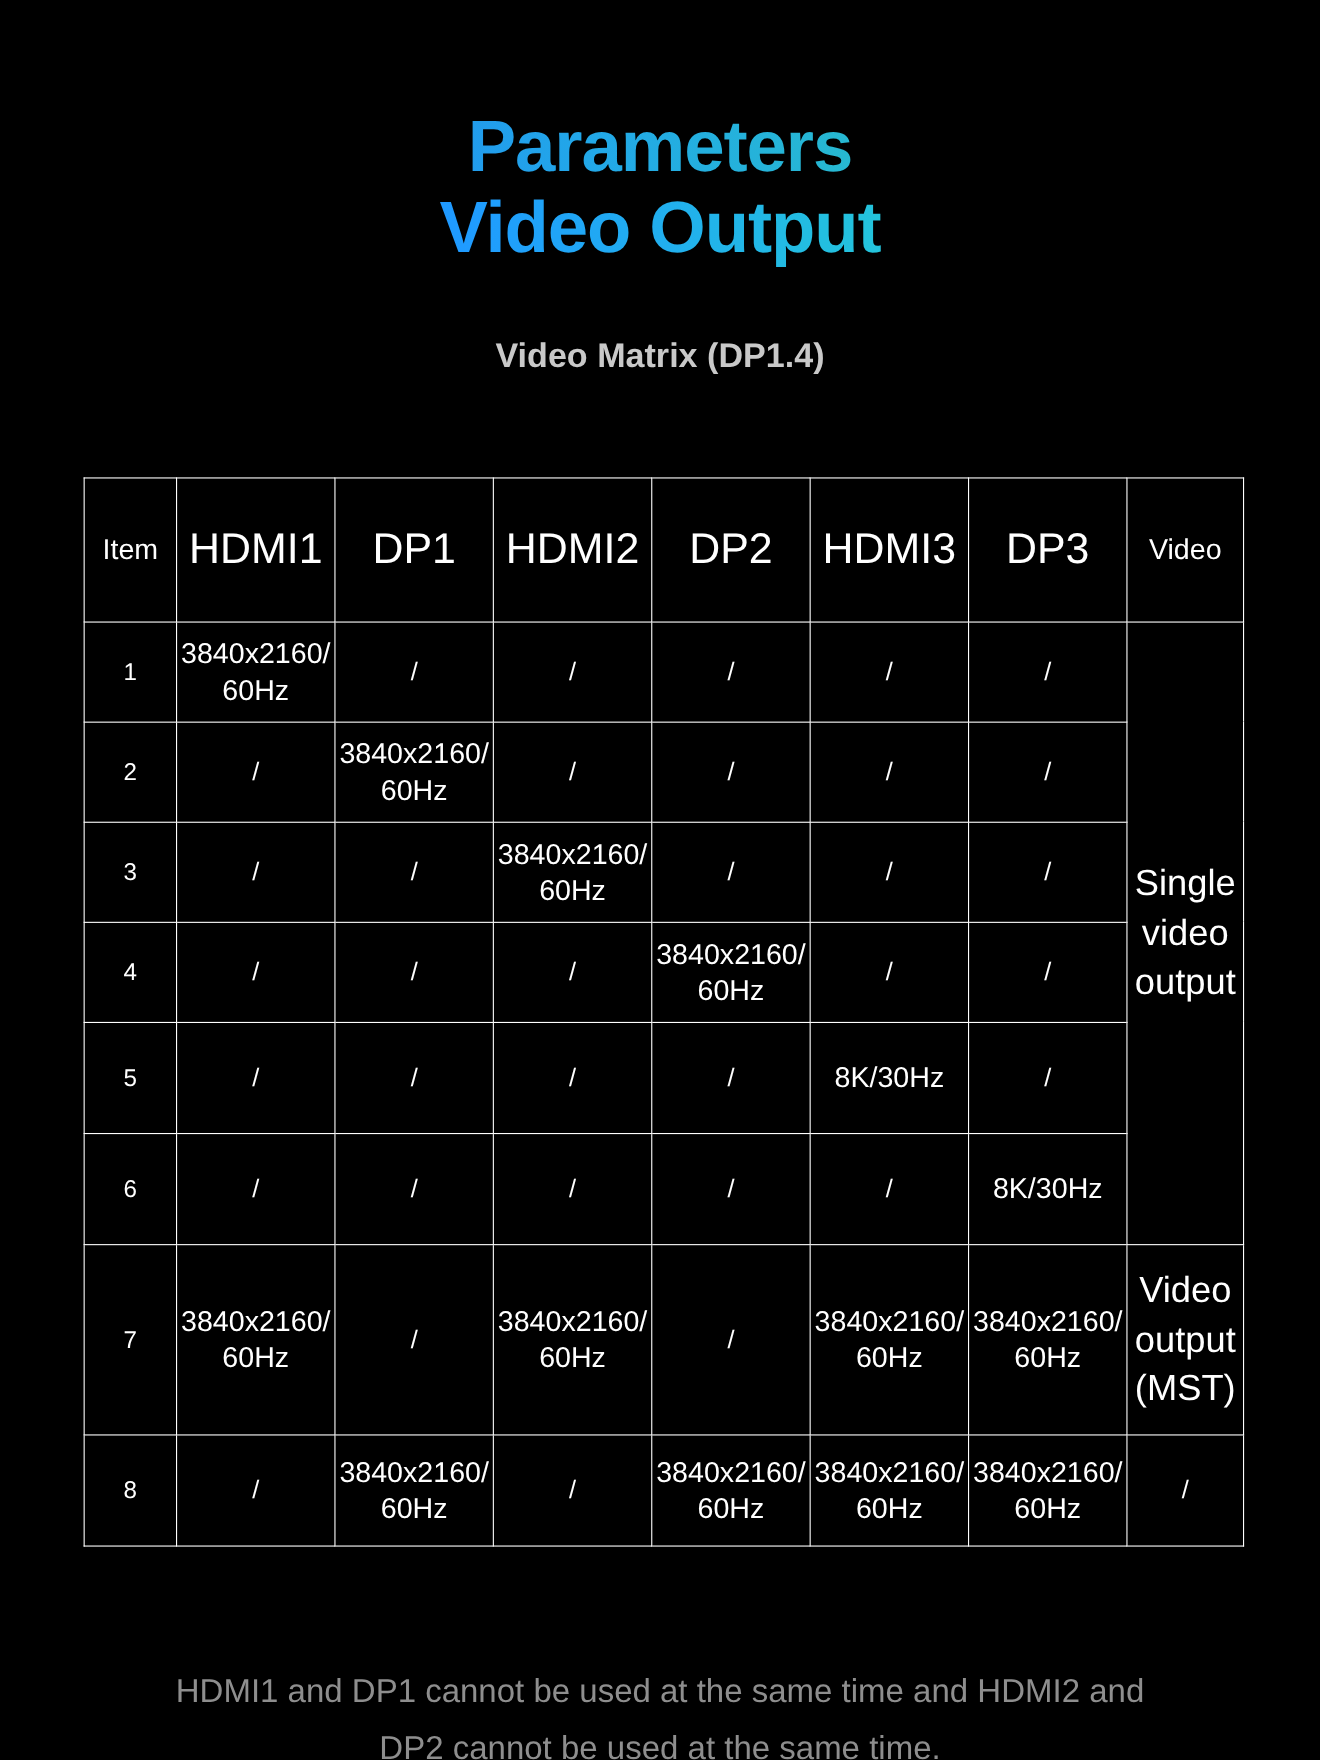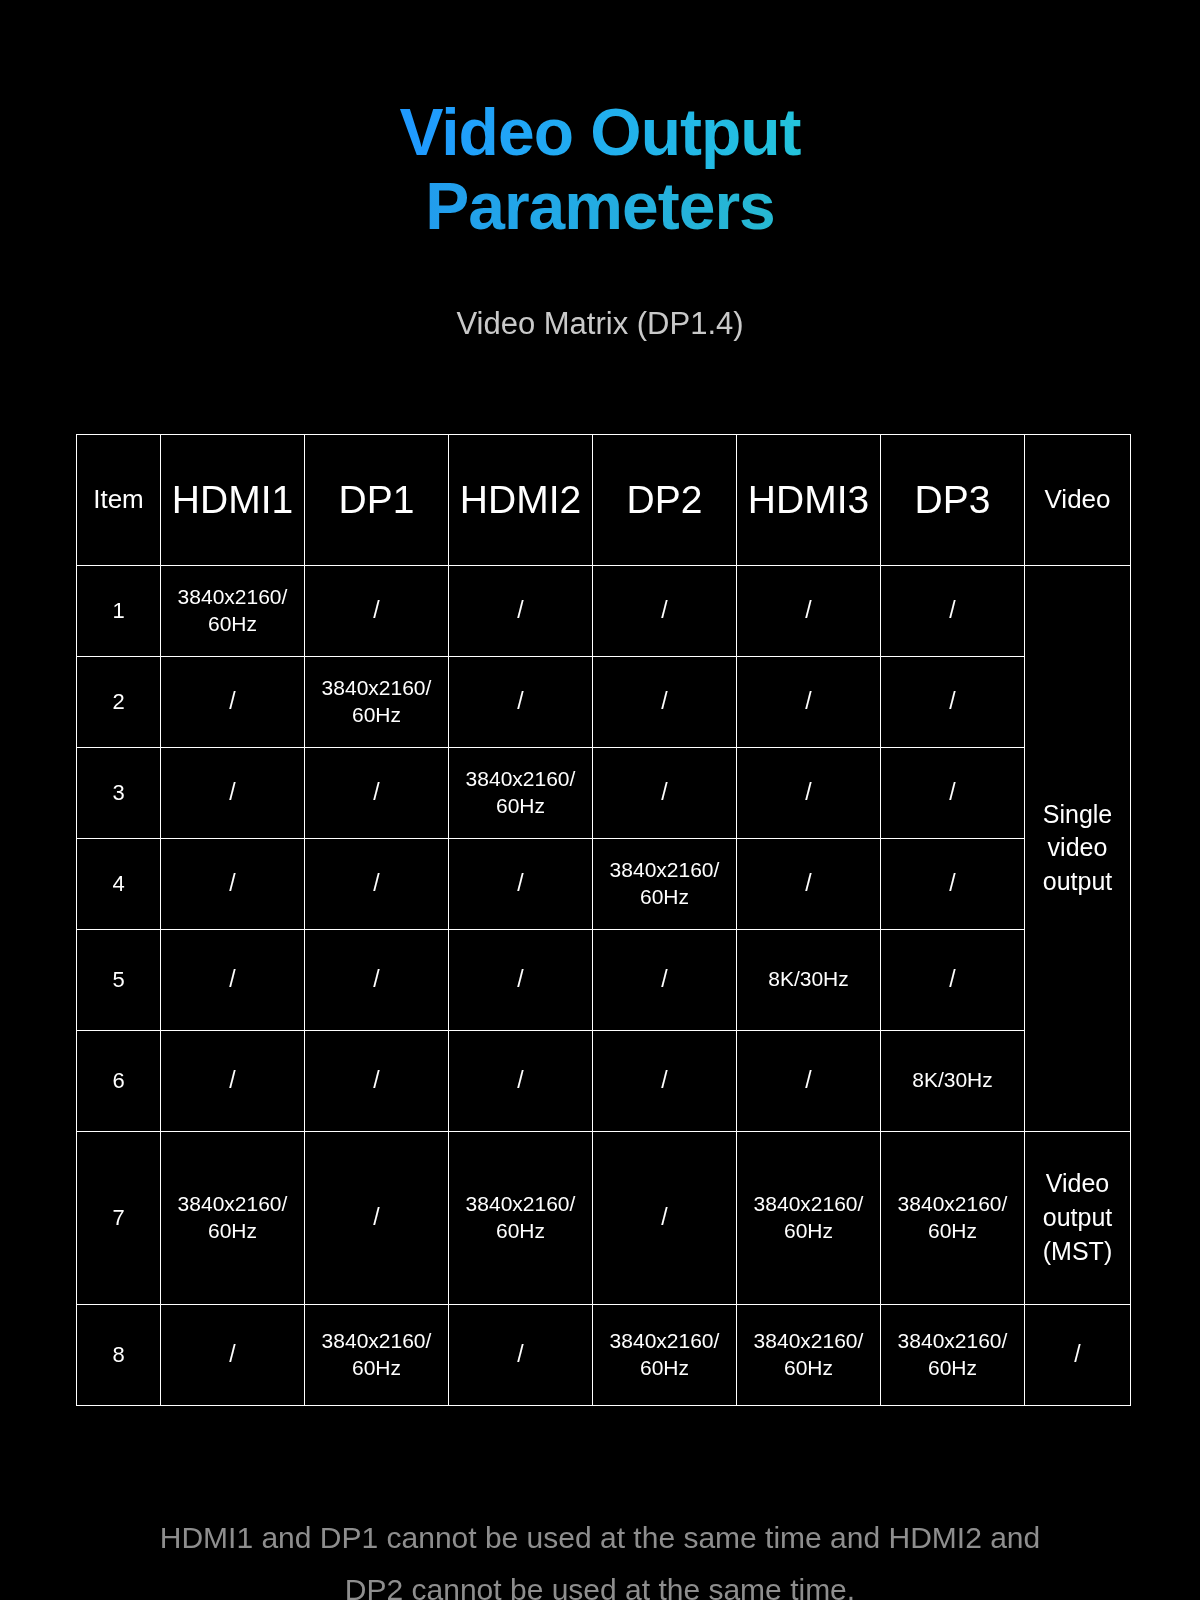--- a/index.html
+++ b/index.html
@@ -45,21 +45,21 @@
     -webkit-background-clip: text;
     background-clip: text;
     color: transparent;
   }
 
   .subtitle {
     text-align: center;
     font-size: 31px;
     color: #c9c9c9;
     margin-top: 62px;
-    font-weight: 400;
+    font-weight: 700;
   }
 
   .table-wrap {
     margin: 92px auto 0 auto;
     width: 1048px;
   }
 
   table.matrix {
     width: 100%;
     border-collapse: collapse;
@@ -75,32 +75,32 @@
   }
   table.matrix thead th {
     height: 118px;
     font-size: 39px;
   }
   table.matrix thead th.item-col,
   table.matrix thead th.remark-col {
     font-size: 26px;
   }
   table.matrix tbody td {
-    font-size: 21px;
+    font-size: 26px;
     line-height: 1.28;
     height: 78px;
   }
   table.matrix tbody td.idx {
     font-size: 22px;
   }
   table.matrix tbody td.slash {
     font-size: 23px;
   }
   table.matrix tbody td.remark {
-    font-size: 25px;
+    font-size: 33px;
     line-height: 1.35;
   }
   table.matrix tbody tr.tall td {
     height: 160px;
   }
   table.matrix tbody tr.mid td {
     height: 88px;
   }
 
   col.c-item { width: 84px; }
@@ -115,22 +115,22 @@
     line-height: 1.75;
     color: #8e8e8e;
   }
 </style>
 </head>
 <body>
 
 <div class="page">
 
   <h1 class="title">
+    <span class="line w2">Parameters</span>
     <span class="line w1">Video Output</span>
-    <span class="line w2">Parameters</span>
   </h1>
 
   <div class="subtitle">Video Matrix (DP1.4)</div>
 
   <div class="table-wrap">
     <table class="matrix">
       <colgroup>
         <col class="c-item">
         <col class="c-port">
         <col class="c-port">

